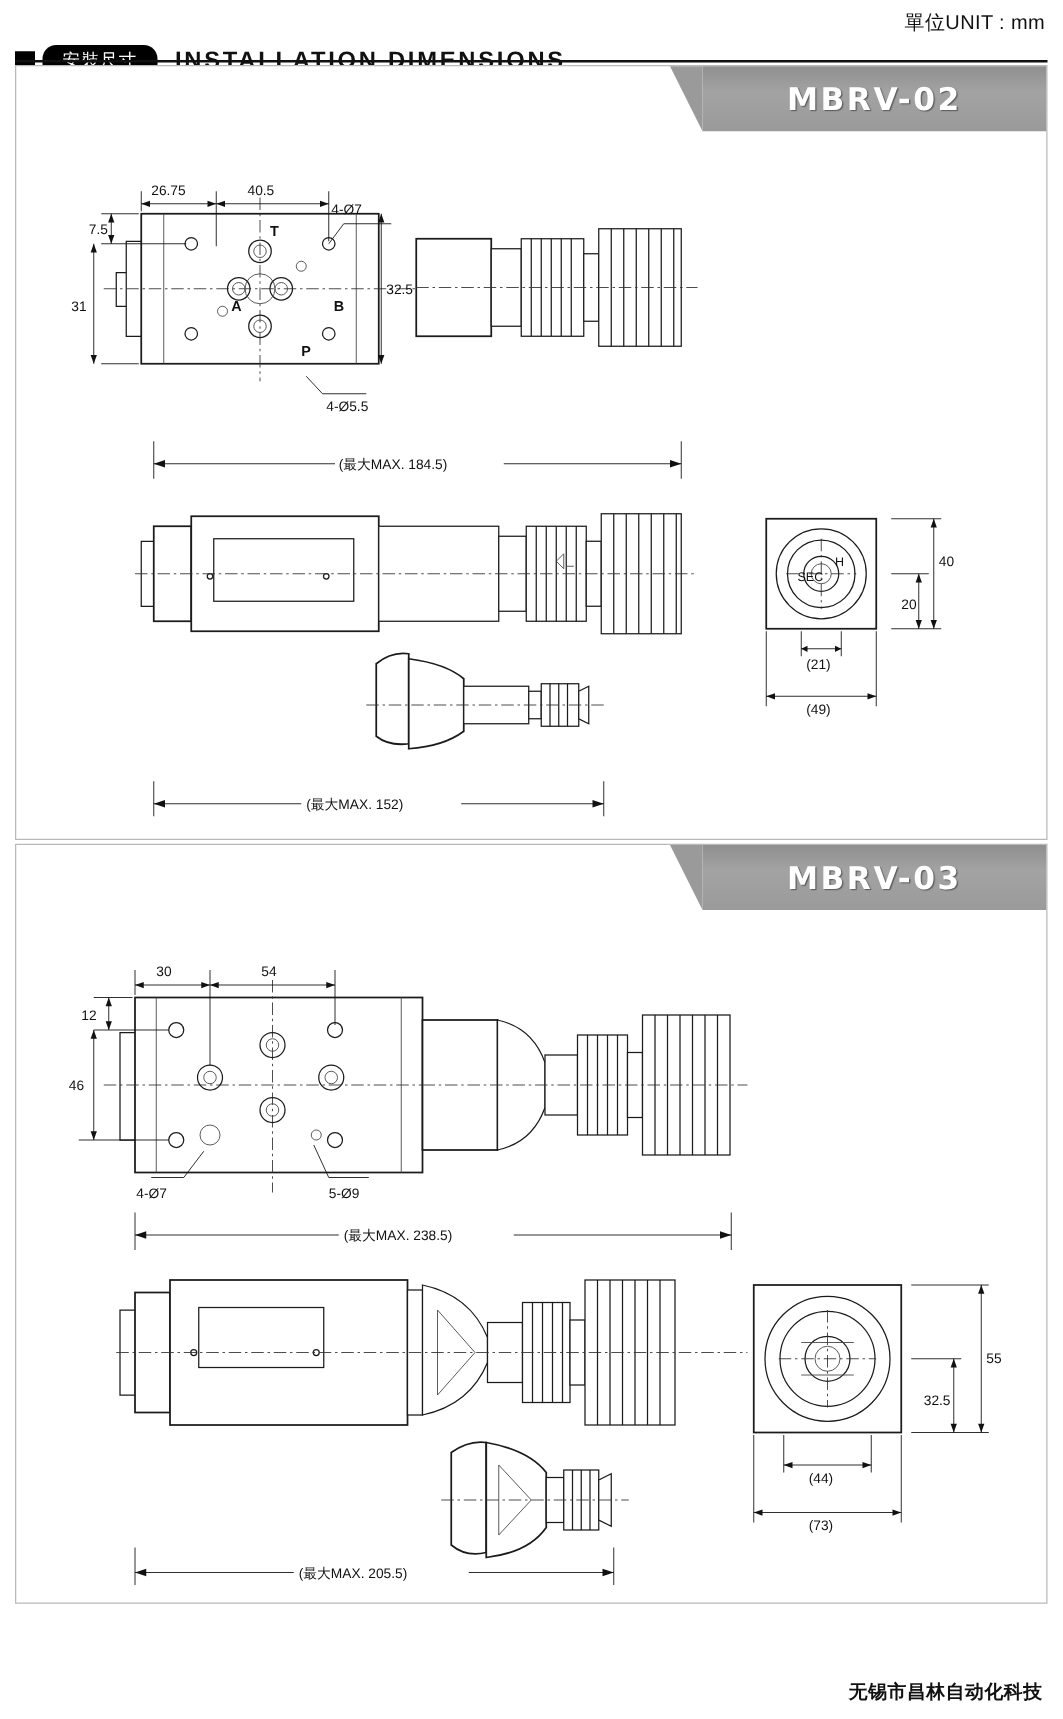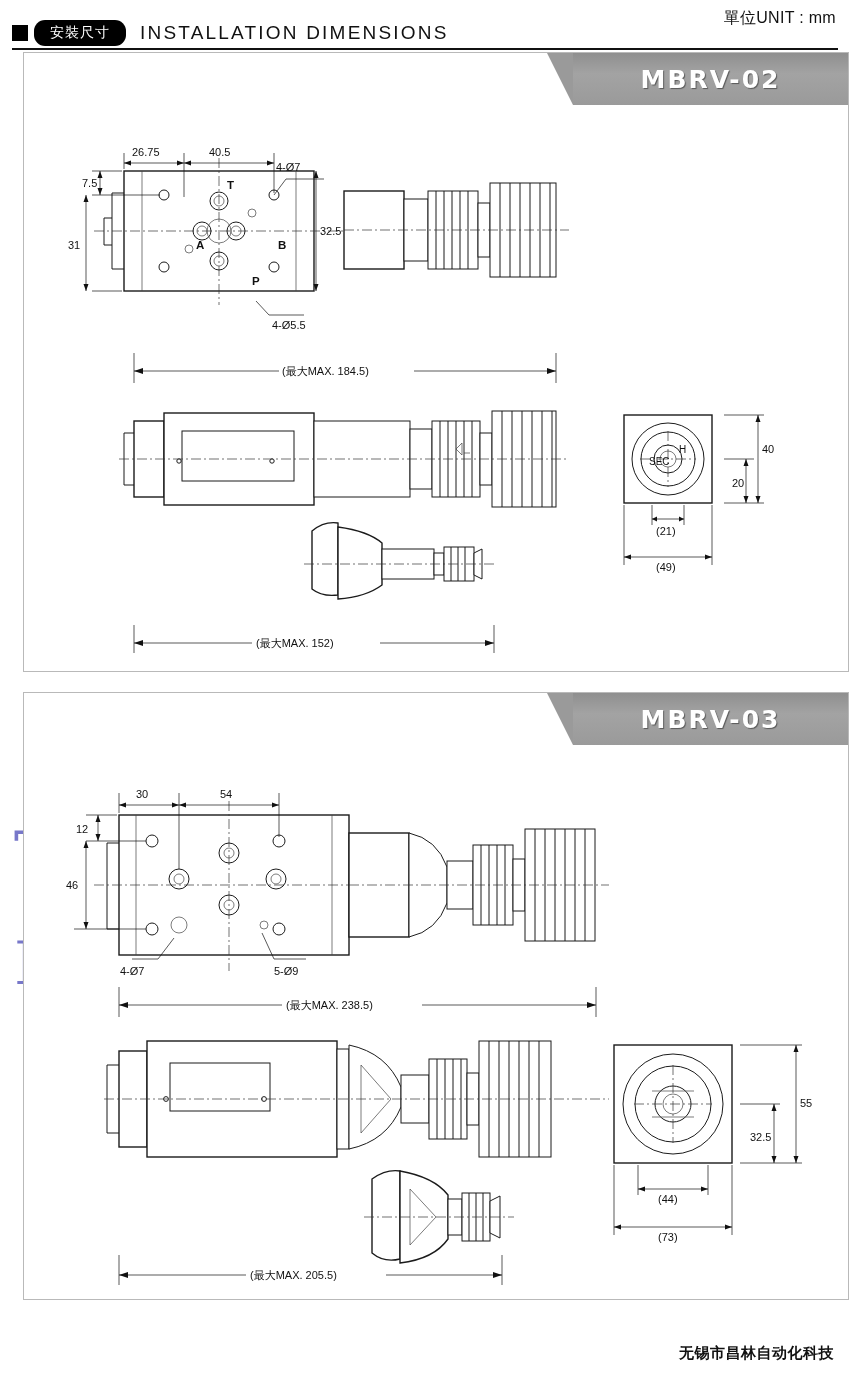--- a/index.html
+++ b/index.html
@@ -12,49 +12,48 @@
     overflow:hidden;
   }
   .page{position:relative;width:850px;height:1375px;}
 
   
   .unit-line{
     position:absolute;right:14px;top:8px;
     font-size:16px;letter-spacing:.3px;color:#111;
   }
   .hdr{
-    position:absolute;left:12px;top:20px;display:flex;align-items:center;gap:14px;
+    position:absolute;left:12px;top:36px;display:flex;align-items:center;gap:14px;
   }
   .badge{
     background:#000;color:#fff;border-radius:11px;
     padding:4px 16px;font-size:14px;letter-spacing:1px;
     font-family:"DejaVu Sans", sans-serif;
   }
   .badge-wrap{display:flex;align-items:center;}
   .badge-wrap:before{
     content:"";display:block;width:16px;height:16px;background:#000;margin-right:6px;
   }
   .hdr-title{
-    font-size:19px;font-weight:normal;letter-spacing:2.2px;color:#111;
+    font-size:19px;font-weight:bold;letter-spacing:2.2px;color:#111;
   }
   .hdr-rule{
     position:absolute;left:12px;top:48px;width:826px;height:0;
     border-top:2px solid #111;
   }
 
   
   .panel{
     position:absolute;left:12px;width:826px;
     border:1px solid #b9b9b9;
     background:#fff;
     box-sizing:border-box;
-    margin-left:11px;
   }
   #panel-1{top:52px;height:620px;}
-  #panel-2{top:692px;height:608px;}
+  #panel-2{top:675px;height:608px;}
 
   .model-tab{
     position:absolute;right:0;top:0;
     width:275px;height:52px;
     background:linear-gradient(to bottom,#8f8f8f 0%, #a3a3a3 40%, #9a9a9a 100%);
     display:flex;align-items:center;justify-content:center;
   }
   .model-tab .lbl{
     color:#fff;font-size:25px;font-weight:bold;letter-spacing:2px;
     font-family:"DejaVu Sans", sans-serif;

